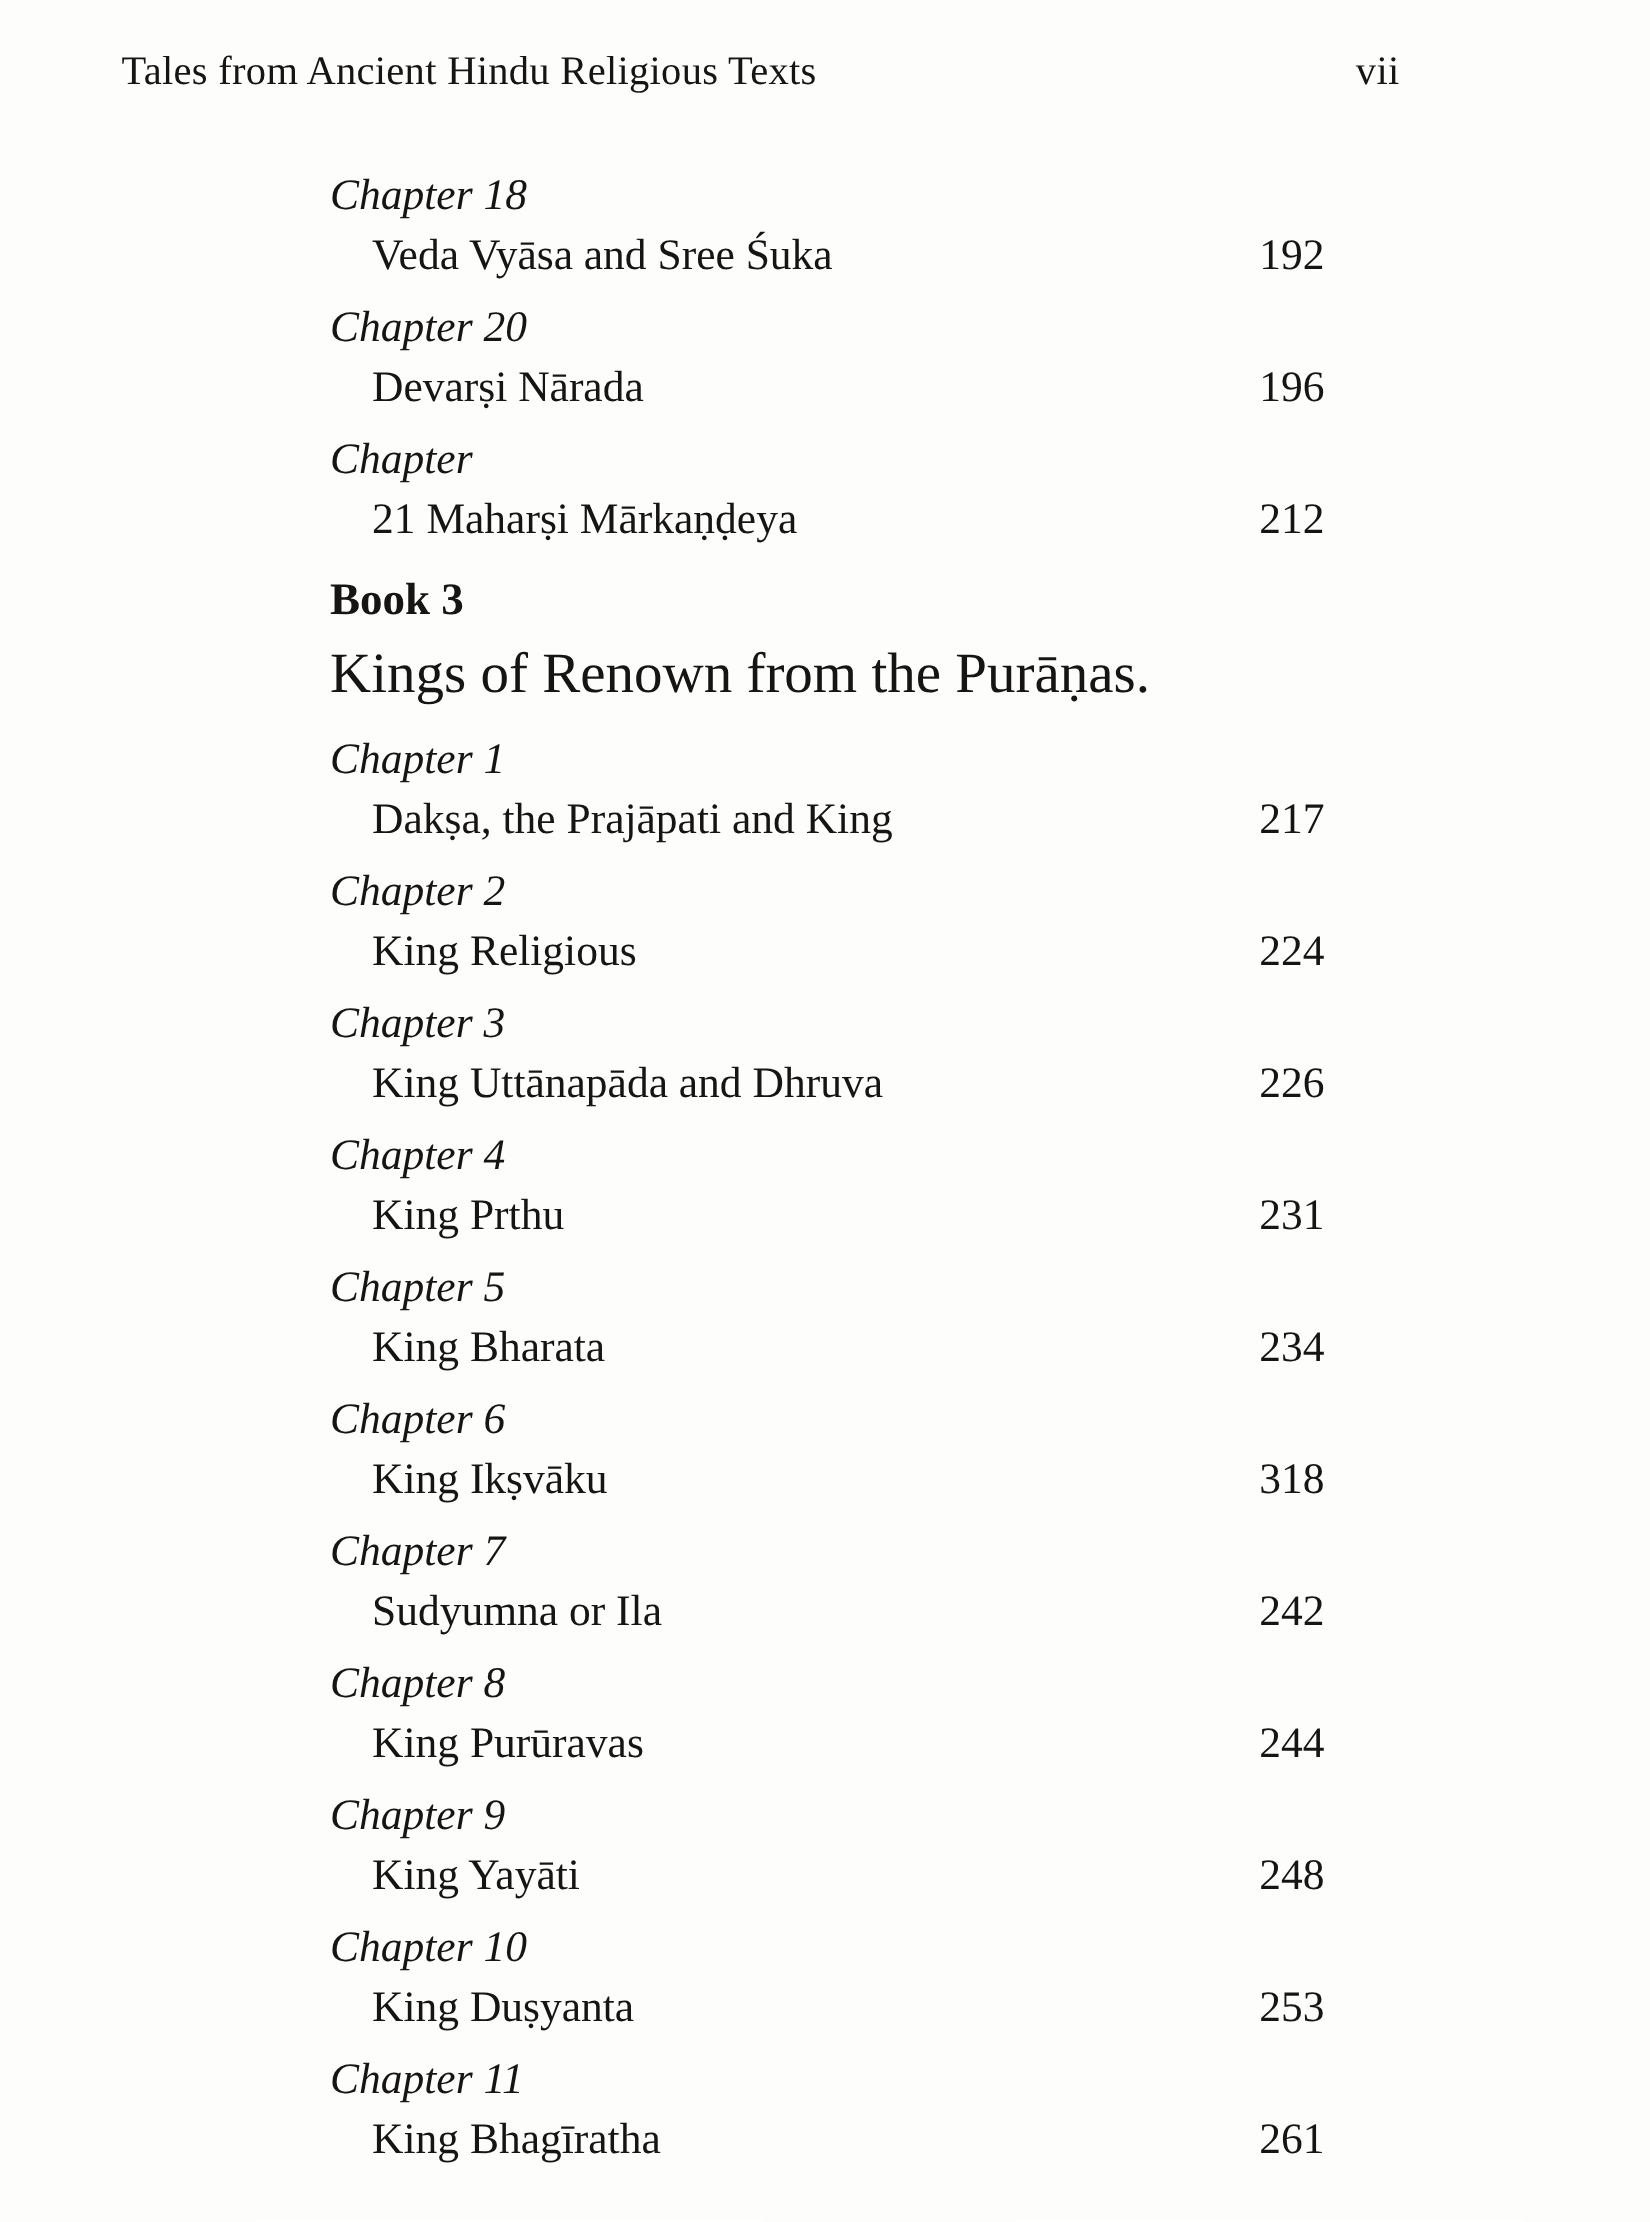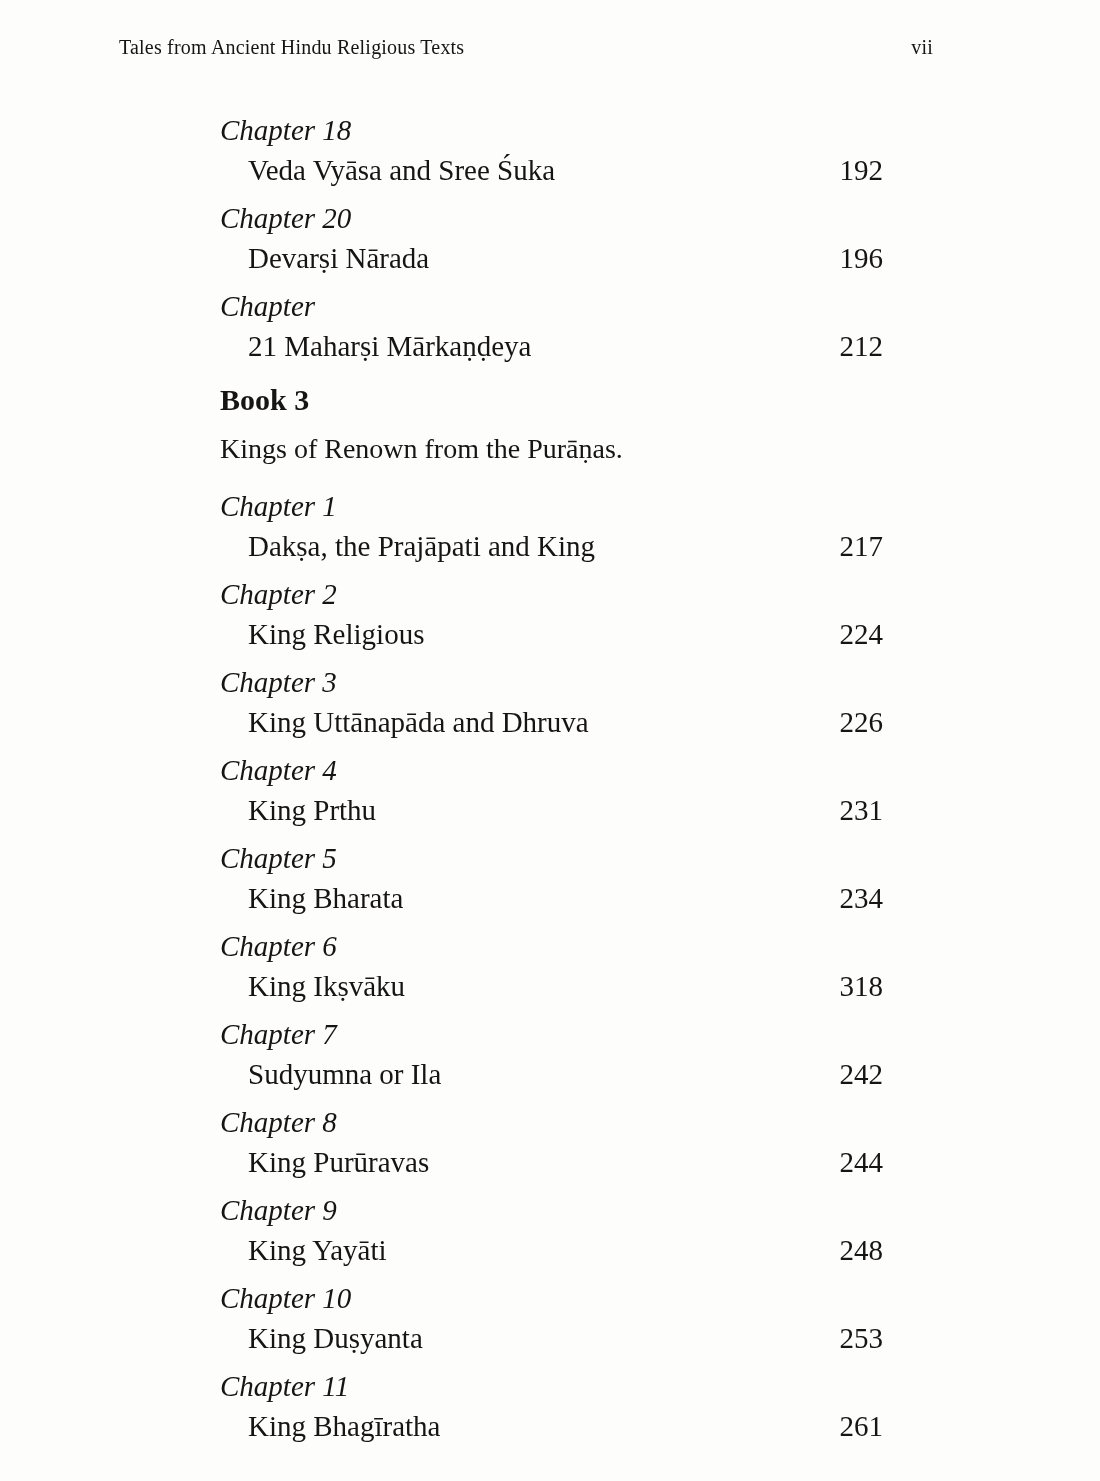--- a/index.html
+++ b/index.html
@@ -13,22 +13,22 @@
     margin: 0 auto;
     background: #fdfdfc;
     color: #171513;
     overflow: hidden;
   }
 
   .running-head {
     display: flex;
     justify-content: space-between;
     align-items: baseline;
-    margin: 30px 167px 0 119px;
-    font-size: 20px;
+    margin: 30px 167px 0 81px;
+    font-size: 27px;
     line-height: 34px;
     letter-spacing: 0.2px;
     gap: 32px;
   }
 
   .toc {
     margin: 46px 217px 0 220px;
   }
 
   .entry { margin-bottom: 8px; }
@@ -57,21 +57,21 @@
     margin-bottom: 10px;
   }
 
   .book-label {
     font-weight: bold;
     font-size: 30px;
     line-height: 44px;
   }
 
   .book-title {
-    font-size: 28px;
+    font-size: 38px;
     line-height: 54px;
   }
 </style>
 </head>
 <body>
 
 <div class="page">
 
   <header class="running-head">
     <span>Tales from Ancient Hindu Religious Texts</span>

